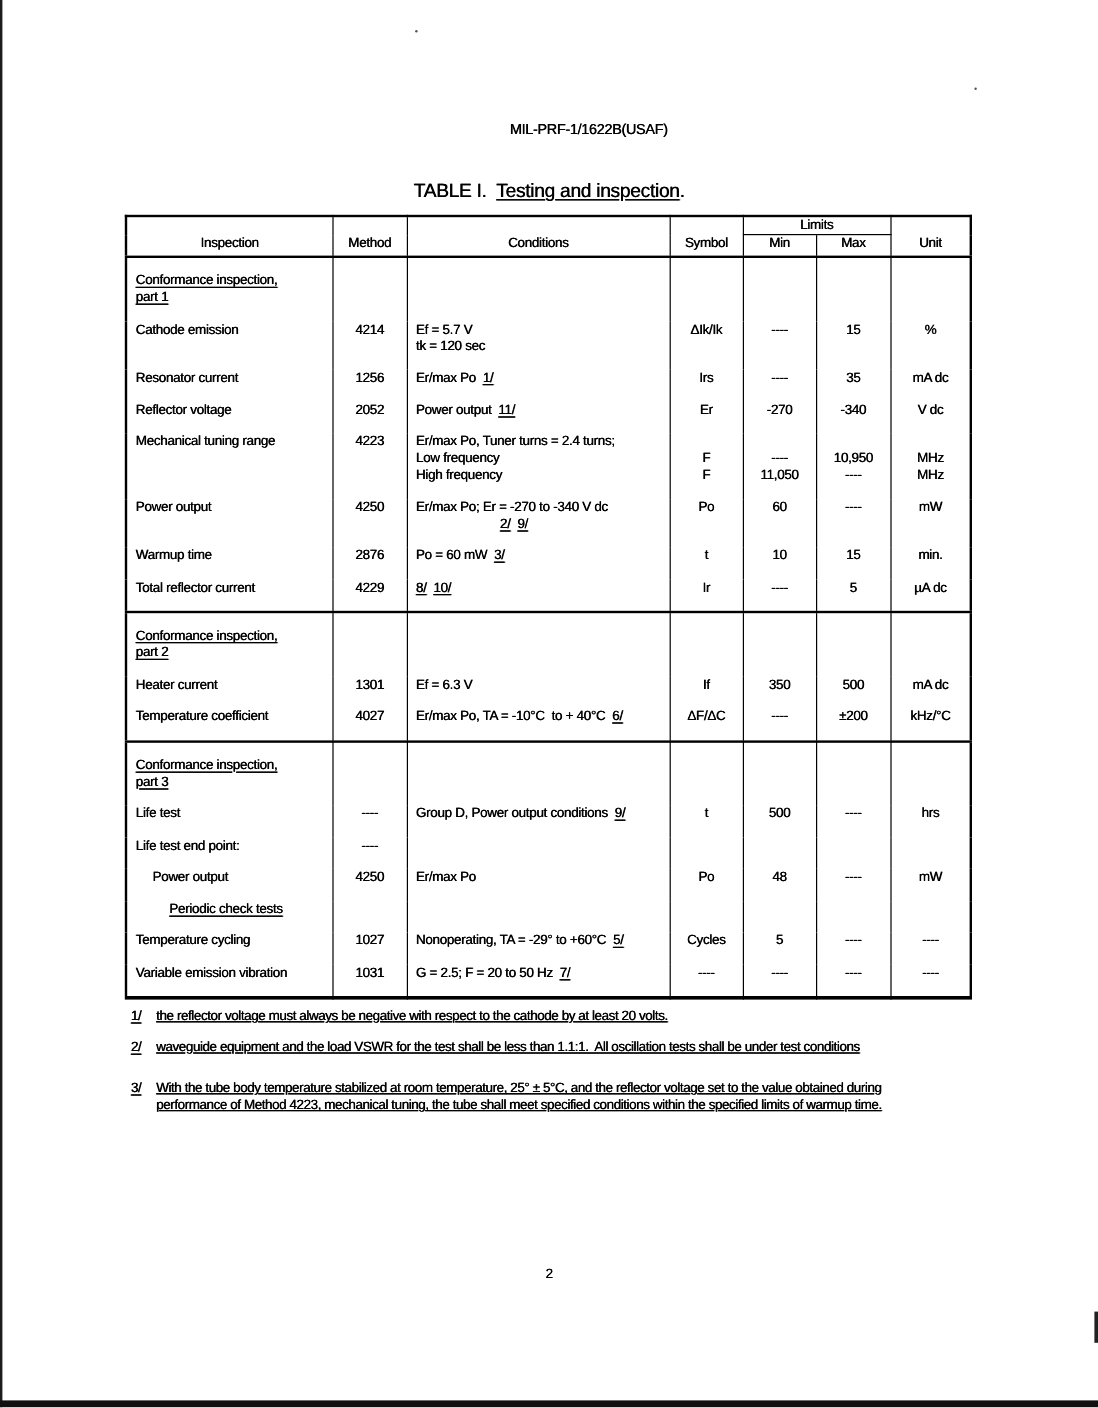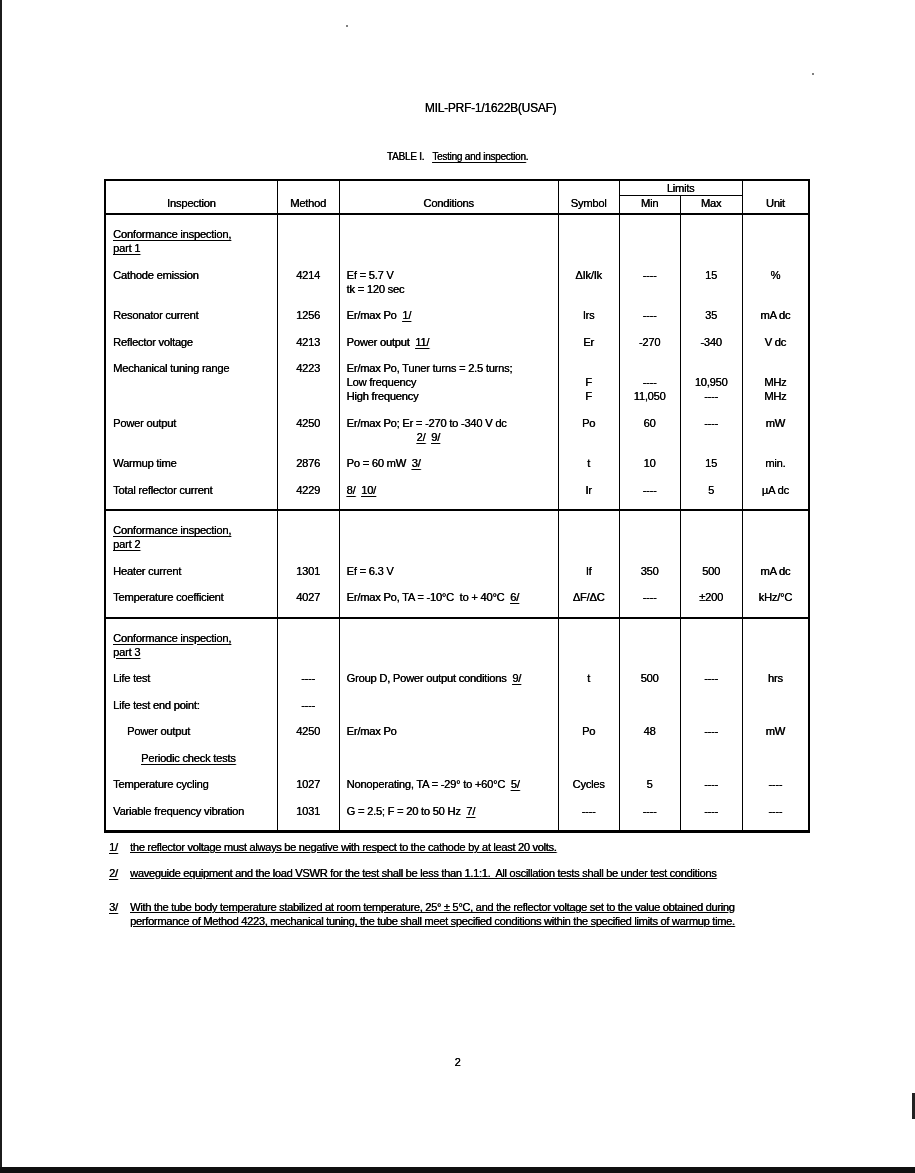--- a/index.html
+++ b/index.html
@@ -5,21 +5,21 @@
   html,body{margin:0;padding:0;background:#e8e8e8;}
   .page{
     position:relative;width:915px;height:1173px;background:#ffffff;overflow:hidden;
     font-family:"Liberation Sans","DejaVu Sans",sans-serif;
     font-size:11.2px;font-weight:normal;color:#000;
     letter-spacing:-0.25px;
     text-shadow:0.35px 0 0 currentColor; 
   }
   .u{text-decoration:underline;text-underline-offset:2px;}
   .doc-id{position:absolute;top:101px;left:0;width:915px;text-align:center;font-size:12px;margin-left:33px;}
-  .caption{position:absolute;top:151px;left:0;width:915px;text-align:center;font-size:10px;}
+  .caption{position:absolute;top:151px;left:0;width:915px;text-align:center;font-size:16px;}
   .caption .pre{margin-right:8px;}
 
   .tbl-wrap{position:absolute;top:179px;left:104px;}
   table{border-collapse:collapse;table-layout:fixed;width:704px;background:#fff;}
   table{border:2px solid #000;border-bottom-width:3px;}
   tbody{border-top:2px solid #000;}
   th,td{border-left:1px solid #000;border-right:1px solid #000;}
   th{font-weight:normal;text-shadow:0.35px 0 0 currentColor;vertical-align:bottom;
      text-align:center;line-height:13px;padding:1px 2px 3px 2px;}
   th.limits{border-bottom:1px solid #000;vertical-align:middle;padding:1px 0 0 0;}
@@ -145,21 +145,21 @@
             </td>
             <td>
               <div class="ln">mA dc</div>
             </td>
           </tr>
           <tr>
             <td class="c-insp">
               <div class="ln">Reflector voltage</div>
             </td>
             <td>
-              <div class="ln">4213</div>
+              <div class="ln">2052</div>
             </td>
             <td class="c-cond">
               <div class="ln"><span>Power output  </span><span class="u">11/</span></div>
             </td>
             <td>
               <div class="ln">Er</div>
             </td>
             <td>
               <div class="ln">-270</div>
             </td>
@@ -171,21 +171,21 @@
             </td>
           </tr>
           <tr>
             <td class="c-insp">
               <div class="ln">Mechanical tuning range</div>
             </td>
             <td>
               <div class="ln">4223</div>
             </td>
             <td class="c-cond">
-              <div class="ln"><span>Er/max Po, Tuner turns = 2.5 turns;</span></div>
+              <div class="ln"><span>Er/max Po, Tuner turns = 2.4 turns;</span></div>
               <div class="ln"><span>Low frequency</span></div>
               <div class="ln"><span>High frequency</span></div>
             </td>
             <td>
               <div class="ln">&nbsp;</div>
               <div class="ln">F</div>
               <div class="ln">F</div>
             </td>
             <td>
               <div class="ln">&nbsp;</div>
@@ -435,21 +435,21 @@
             </td>
             <td>
               <div class="ln">----</div>
             </td>
             <td>
               <div class="ln">----</div>
             </td>
           </tr>
           <tr>
             <td class="c-insp">
-              <div class="ln">Variable frequency vibration</div>
+              <div class="ln">Variable emission vibration</div>
             </td>
             <td>
               <div class="ln">1031</div>
             </td>
             <td class="c-cond">
               <div class="ln"><span>G = 2.5; F = 20 to 50 Hz  </span><span class="u">7/</span></div>
             </td>
             <td>
               <div class="ln">----</div>
             </td>

